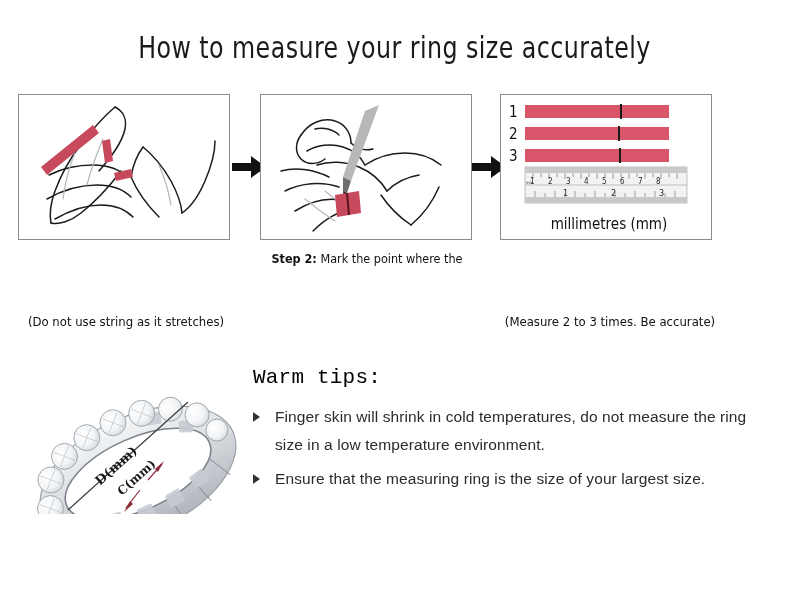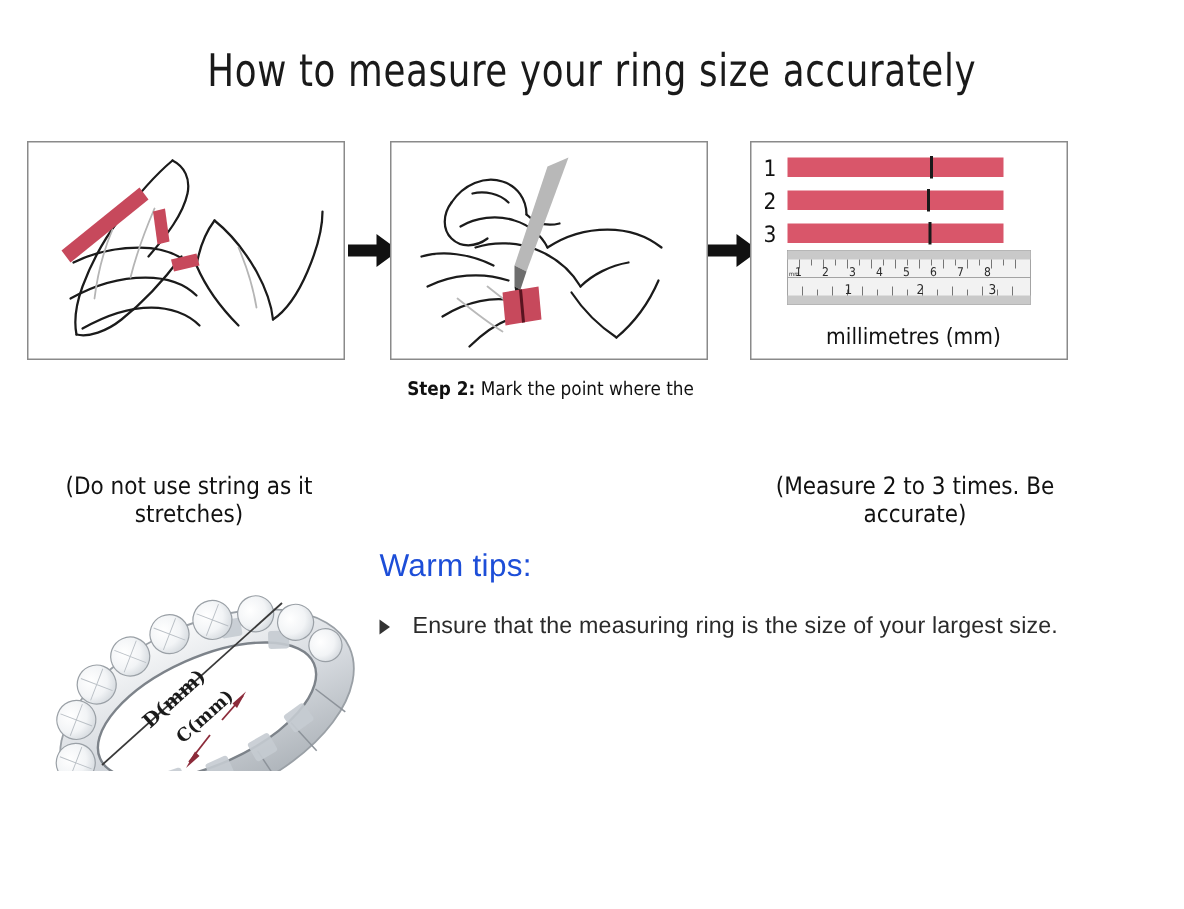--- a/index.html
+++ b/index.html
@@ -66,21 +66,21 @@
     color: #111111;
     text-align: center;
   }
   #cap1 { left: 10px;  top: 250px; width: 232px; }
   #cap2 { left: 252px; top: 250px; width: 230px; }
   #cap3 { left: 494px; top: 250px; width: 232px; }
 
   .note {
     position: absolute;
     font-family: "DejaVu Sans Condensed", "Liberation Sans Narrow", "Liberation Sans", sans-serif;
-    font-size: 16px;
+    font-size: 13px;
     color: #111111;
     text-align: center;
   }
   #note1 { left: 10px;  top: 314px; width: 232px; }
   #note3 { left: 490px; top: 314px; width: 240px; }
 
   
   #ring-block {
     position: absolute;
     left: 22px;
@@ -91,23 +91,23 @@
   #ring-svg { display: block; width: 232px; height: 232px; }
 
   
   #tips {
     position: absolute;
     left: 253px;
     top: 366px;
     width: 520px;
   }
   #tips-heading {
-    font-family: Liberation Sans, sans-serif;
+    font-family: Liberation Mono, monospace;
     font-size: 21px;
-    color: #1d4ed8;
+    color: #000000;
     margin: 0 0 14px 0;
     letter-spacing: 0.2px;
   }
   .tip {
     position: relative;
     padding-left: 22px;
     margin-bottom: 6px;
     font-family: "Liberation Sans", "DejaVu Sans", sans-serif;
     font-size: 15.5px;
     line-height: 28px;
@@ -381,17 +381,21 @@
         <text x="100" y="138" transform="rotate(-42 100 138)" font-family="DejaVu Serif, Liberation Serif, serif" font-size="12" font-weight="700" fill="#1a1a1a">C(mm)</text>
       </g>
     </svg>
   </div>
 
   <div id="tips">
     <div id="tips-heading">Warm tips:</div>
 
     <div class="tip">
       <span class="tip-bullet"></span>
+      <span class="tip-text">Finger skin will shrink in cold temperatures, do not measure the ring size in a low temperature environment.</span>
+    </div>
+    <div class="tip">
+      <span class="tip-bullet"></span>
       <span class="tip-text">Ensure that the measuring ring is the size of your largest size.</span>
     </div>
   </div>
 
 </div>
 
 </body></html>

